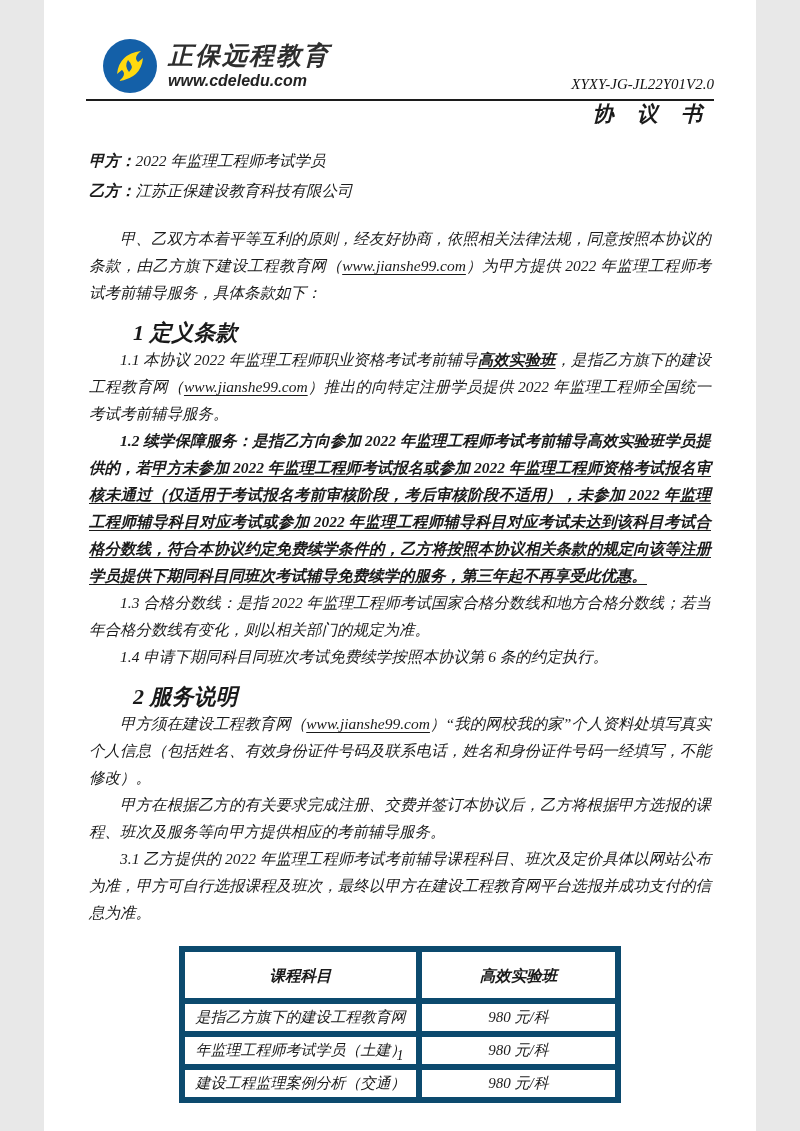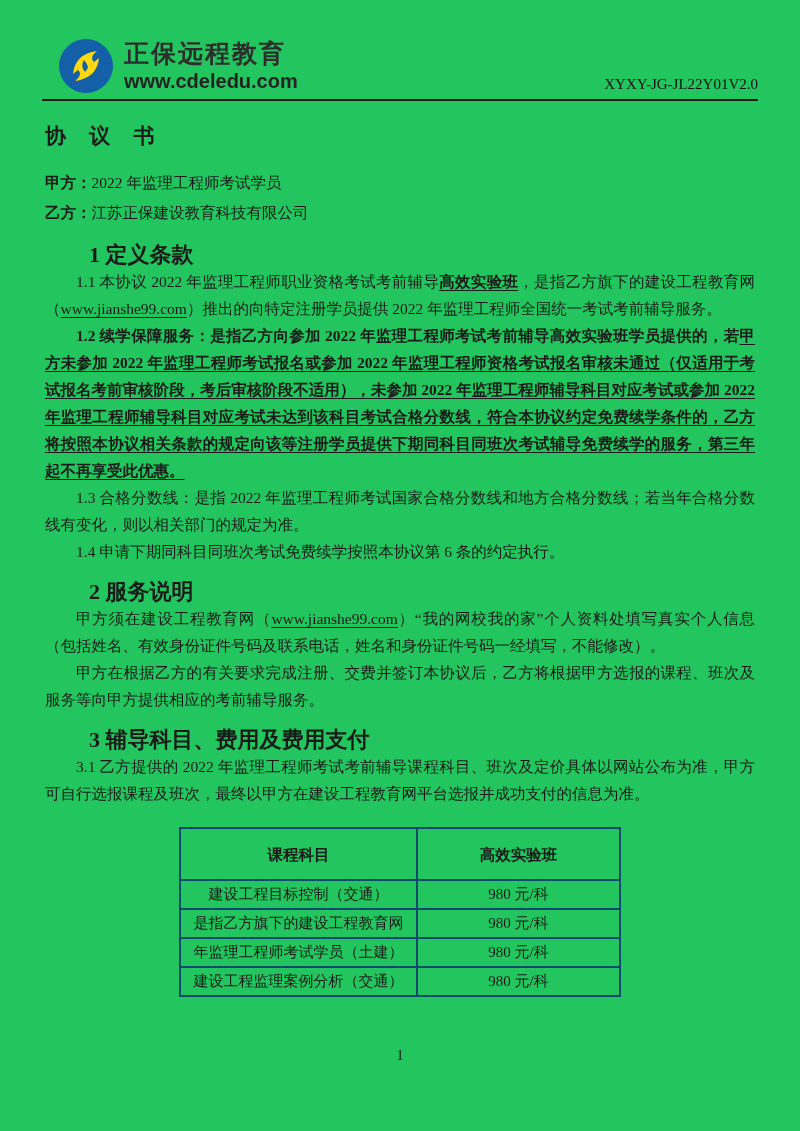--- a/index.html
+++ b/index.html
@@ -1,61 +1,62 @@
 <!DOCTYPE html>
 <html><head>
 <meta charset="utf-8">
 <style>
   * { box-sizing: border-box; }
   html, body { margin: 0; padding: 0; background: #e8e8e8; }
   .page {
-    width: 800px; height: 1131px; margin: 0 auto; position: relative;
-    background: #22c55e; overflow: hidden; color: #1a1a1a;
+    width: 712px; height: 1131px; margin: 0 auto; position: relative;
+    background: #ffffff; overflow: hidden; color: #1a1a1a;
     font-family: "Liberation Serif", "DejaVu Serif", serif;
+    font-style: italic;
   }
   
   .header {
     margin: 32px 42px 0 42px;
     border-bottom: 2px solid #1c1c1c;
     display: flex; justify-content: space-between; align-items: flex-end;
     padding-bottom: 5px;
   }
   .brand { display: flex; align-items: center; gap: 10px; margin-left: 16px; }
   .logo-circle { width: 56px; height: 56px; flex: 0 0 auto; }
   .brand-text { display: flex; flex-direction: column; line-height: 1.15; }
   .brand-name {
     font-family: "Liberation Sans", "DejaVu Sans", sans-serif;
     font-weight: bold; font-size: 25px; color: #2d2d2d; letter-spacing: 2px;
   }
   .brand-url {
     font-family: "Liberation Sans", "DejaVu Sans", sans-serif;
-    font-weight: bold; font-size: 20px; color: #232323; margin-top: 2px;
+    font-weight: bold; font-size: 16px; color: #232323; margin-top: 2px;
   }
   .doc-code { font-size: 15px; color: #111; padding-bottom: 1px; margin-top: 44px; }
   
   .content {
     padding: 0 45px; font-size: 15.5px; line-height: 27px; text-align: justify;
   }
   .title {
-    text-align: left; font-weight: bold; font-size: 21px;
-    letter-spacing: 9px; margin-top: 22px;
+    text-align: right; font-weight: bold; font-size: 21px;
+    letter-spacing: 9px; 
   }
   .parties { margin-top: 18px; line-height: 30px; }
   .party-label { font-weight: bold; }
   .para { text-indent: 2em; margin: 0; }
   .intro { margin-top: 19px; }
   .sec-heading { font-weight: bold; font-size: 22px; text-indent: 2em; margin: 13px 0 0 0; }
   .b { font-weight: bold; }
   .u { text-decoration: underline; text-underline-offset: 3px; }
   
   table.price {
     border-collapse: collapse; margin: 20px auto 6px auto; width: 442px;
     font-size: 15px; text-align: center;
   }
-  table.price th, table.price td { border: 2px solid #0c4a6e; padding: 0 4px; }
+  table.price th, table.price td { border: 6px solid #0c4a6e; padding: 0 4px; }
   table.price th { height: 52px; font-weight: bold; font-size: 15.5px; }
   table.price td { height: 25px; }
   
   .footer-page {
     position: absolute; left: 0; right: 0; top: 1048px;
     text-align: center; font-size: 14px; color: #111;
   }
 </style>
 </head>
 <body>
@@ -84,46 +85,42 @@
 
     <div class="parties">
       <div>
         <span class="party-label">甲方：</span><span>2022 年监理工程师考试学员</span>
       </div>
       <div>
         <span class="party-label">乙方：</span><span>江苏正保建设教育科技有限公司</span>
       </div>
     </div>
 
+    <p class="para intro"><span>甲、乙双方本着平等互利的原则，经友好协商，依照相关法律法规，同意按照本协议的条款，由乙方旗下建设工程教育网（</span><span class="u">www.jianshe99.com</span><span>）为甲方提供 2022 年监理工程师考试考前辅导服务，具体条款如下：</span></p>
 
     <p class="sec-heading">1 定义条款</p>
     <p class="para"><span>1.1 本协议 2022 年监理工程师职业资格考试考前辅导</span><span class="b u">高效实验班</span><span>，是指乙方旗下的建设工程教育网（</span><span class="u">www.jianshe99.com</span><span>）推出的向特定注册学员提供 2022 年监理工程师全国统一考试考前辅导服务。</span></p>
     <p class="para"><span class="b">1.2 续学保障服务：是指乙方向参加 2022 年监理工程师考试考前辅导高效实验班学员提供的，若</span><span class="b u">甲方未参加 2022 年监理工程师考试报名或参加 2022 年监理工程师资格考试报名审核未通过（仅适用于考试报名考前审核阶段，考后审核阶段不适用），未参加 2022 年监理工程师辅导科目对应考试或参加 2022 年监理工程师辅导科目对应考试未达到该科目考试合格分数线，符合本协议约定免费续学条件的，乙方将按照本协议相关条款的规定向该等注册学员提供下期同科目同班次考试辅导免费续学的服务，第三年起不再享受此优惠。</span></p>
     <p class="para">1.3 合格分数线：是指 2022 年监理工程师考试国家合格分数线和地方合格分数线；若当年合格分数线有变化，则以相关部门的规定为准。</p>
     <p class="para">1.4 申请下期同科目同班次考试免费续学按照本协议第 6 条的约定执行。</p>
 
     <p class="sec-heading">2 服务说明</p>
     <p class="para"><span>甲方须在建设工程教育网（</span><span class="u">www.jianshe99.com</span><span>）“我的网校我的家”个人资料处填写真实个人信息（包括姓名、有效身份证件号码及联系电话，姓名和身份证件号码一经填写，不能修改）。</span></p>
     <p class="para">甲方在根据乙方的有关要求完成注册、交费并签订本协议后，乙方将根据甲方选报的课程、班次及服务等向甲方提供相应的考前辅导服务。</p>
 
-    <p class="sec-heading">3 辅导科目、费用及费用支付</p>
     <p class="para">3.1 乙方提供的 2022 年监理工程师考试考前辅导课程科目、班次及定价具体以网站公布为准，甲方可自行选报课程及班次，最终以甲方在建设工程教育网平台选报并成功支付的信息为准。</p>
 
     <table class="price">
       <thead>
         <tr>
           <th style="width:237px">课程科目</th>
           <th>高效实验班</th>
         </tr>
       </thead>
       <tbody>
-        <tr>
-            <td>建设工程目标控制（交通）</td>
-            <td>980 元/科</td>
-          </tr>
         <tr>
             <td>是指乙方旗下的建设工程教育网</td>
             <td>980 元/科</td>
           </tr>
         <tr>
             <td>年监理工程师考试学员（土建）</td>
             <td>980 元/科</td>
           </tr>
         <tr>
             <td>建设工程监理案例分析（交通）</td>

